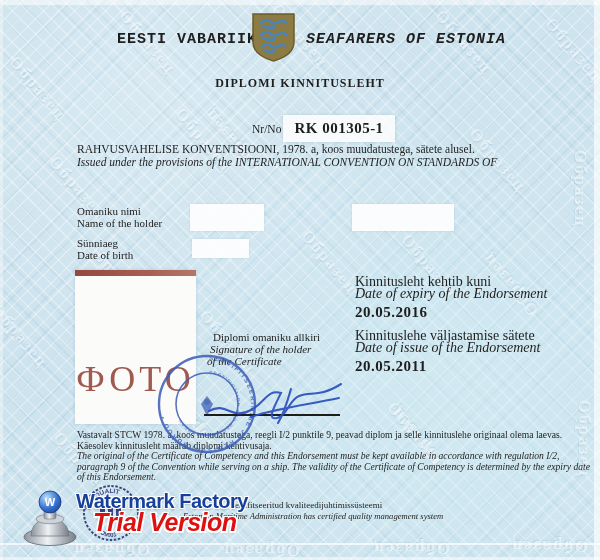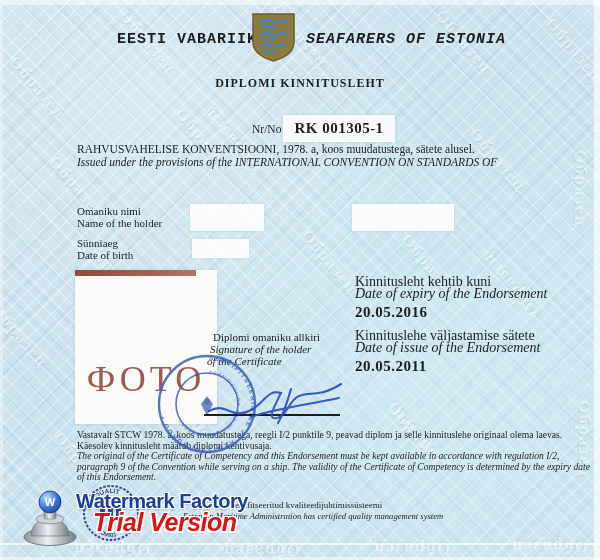--- a/index.html
+++ b/index.html
@@ -39,21 +39,21 @@
     left:283px;top:115px;width:112px;height:27px;
     background:rgba(253,253,253,.88);box-shadow:0 0 3px rgba(90,120,140,.25);
     text-align:center;line-height:27px;font-size:15px;font-weight:bold;letter-spacing:.5px;
   }
 
   .intro{left:77px;top:143px;font-size:11.5px;line-height:12.6px;}
   .label{font-size:11px;line-height:12px;}
 
   .wbox{background:rgba(253,253,253,.95);box-shadow:0 0 2px rgba(90,120,140,.2);}
 
-  .photo-box{left:75px;top:270px;width:142px;height:154px;background:#fbfbfa;box-shadow:0 0 3px rgba(90,120,140,.25);z-index:3;}
+  .photo-box{left:75px;top:270px;width:121px;height:154px;background:#fbfbfa;box-shadow:0 0 3px rgba(90,120,140,.25);z-index:3;}
   .photo-bar{left:0;top:0;width:121px;height:6px;background:linear-gradient(90deg,#93493f,#a85e52 60%,#b4776b);}
   .photo-text{left:0;right:0;top:88px;text-align:center;font-size:36px;letter-spacing:4px;color:#a05a50;}
 
   .dates .cap{font-size:14px;line-height:12px;}
   .date-val{font-size:15px;font-weight:bold;letter-spacing:.5px;}
 
   .stamp-svg{left:152px;top:352px;z-index:4;opacity:.85;}
   .sig-line{left:204px;top:414px;width:136px;height:2px;background:#1c1c1c;z-index:4;}
   .sig-svg{left:205px;top:365px;z-index:5;}
 

